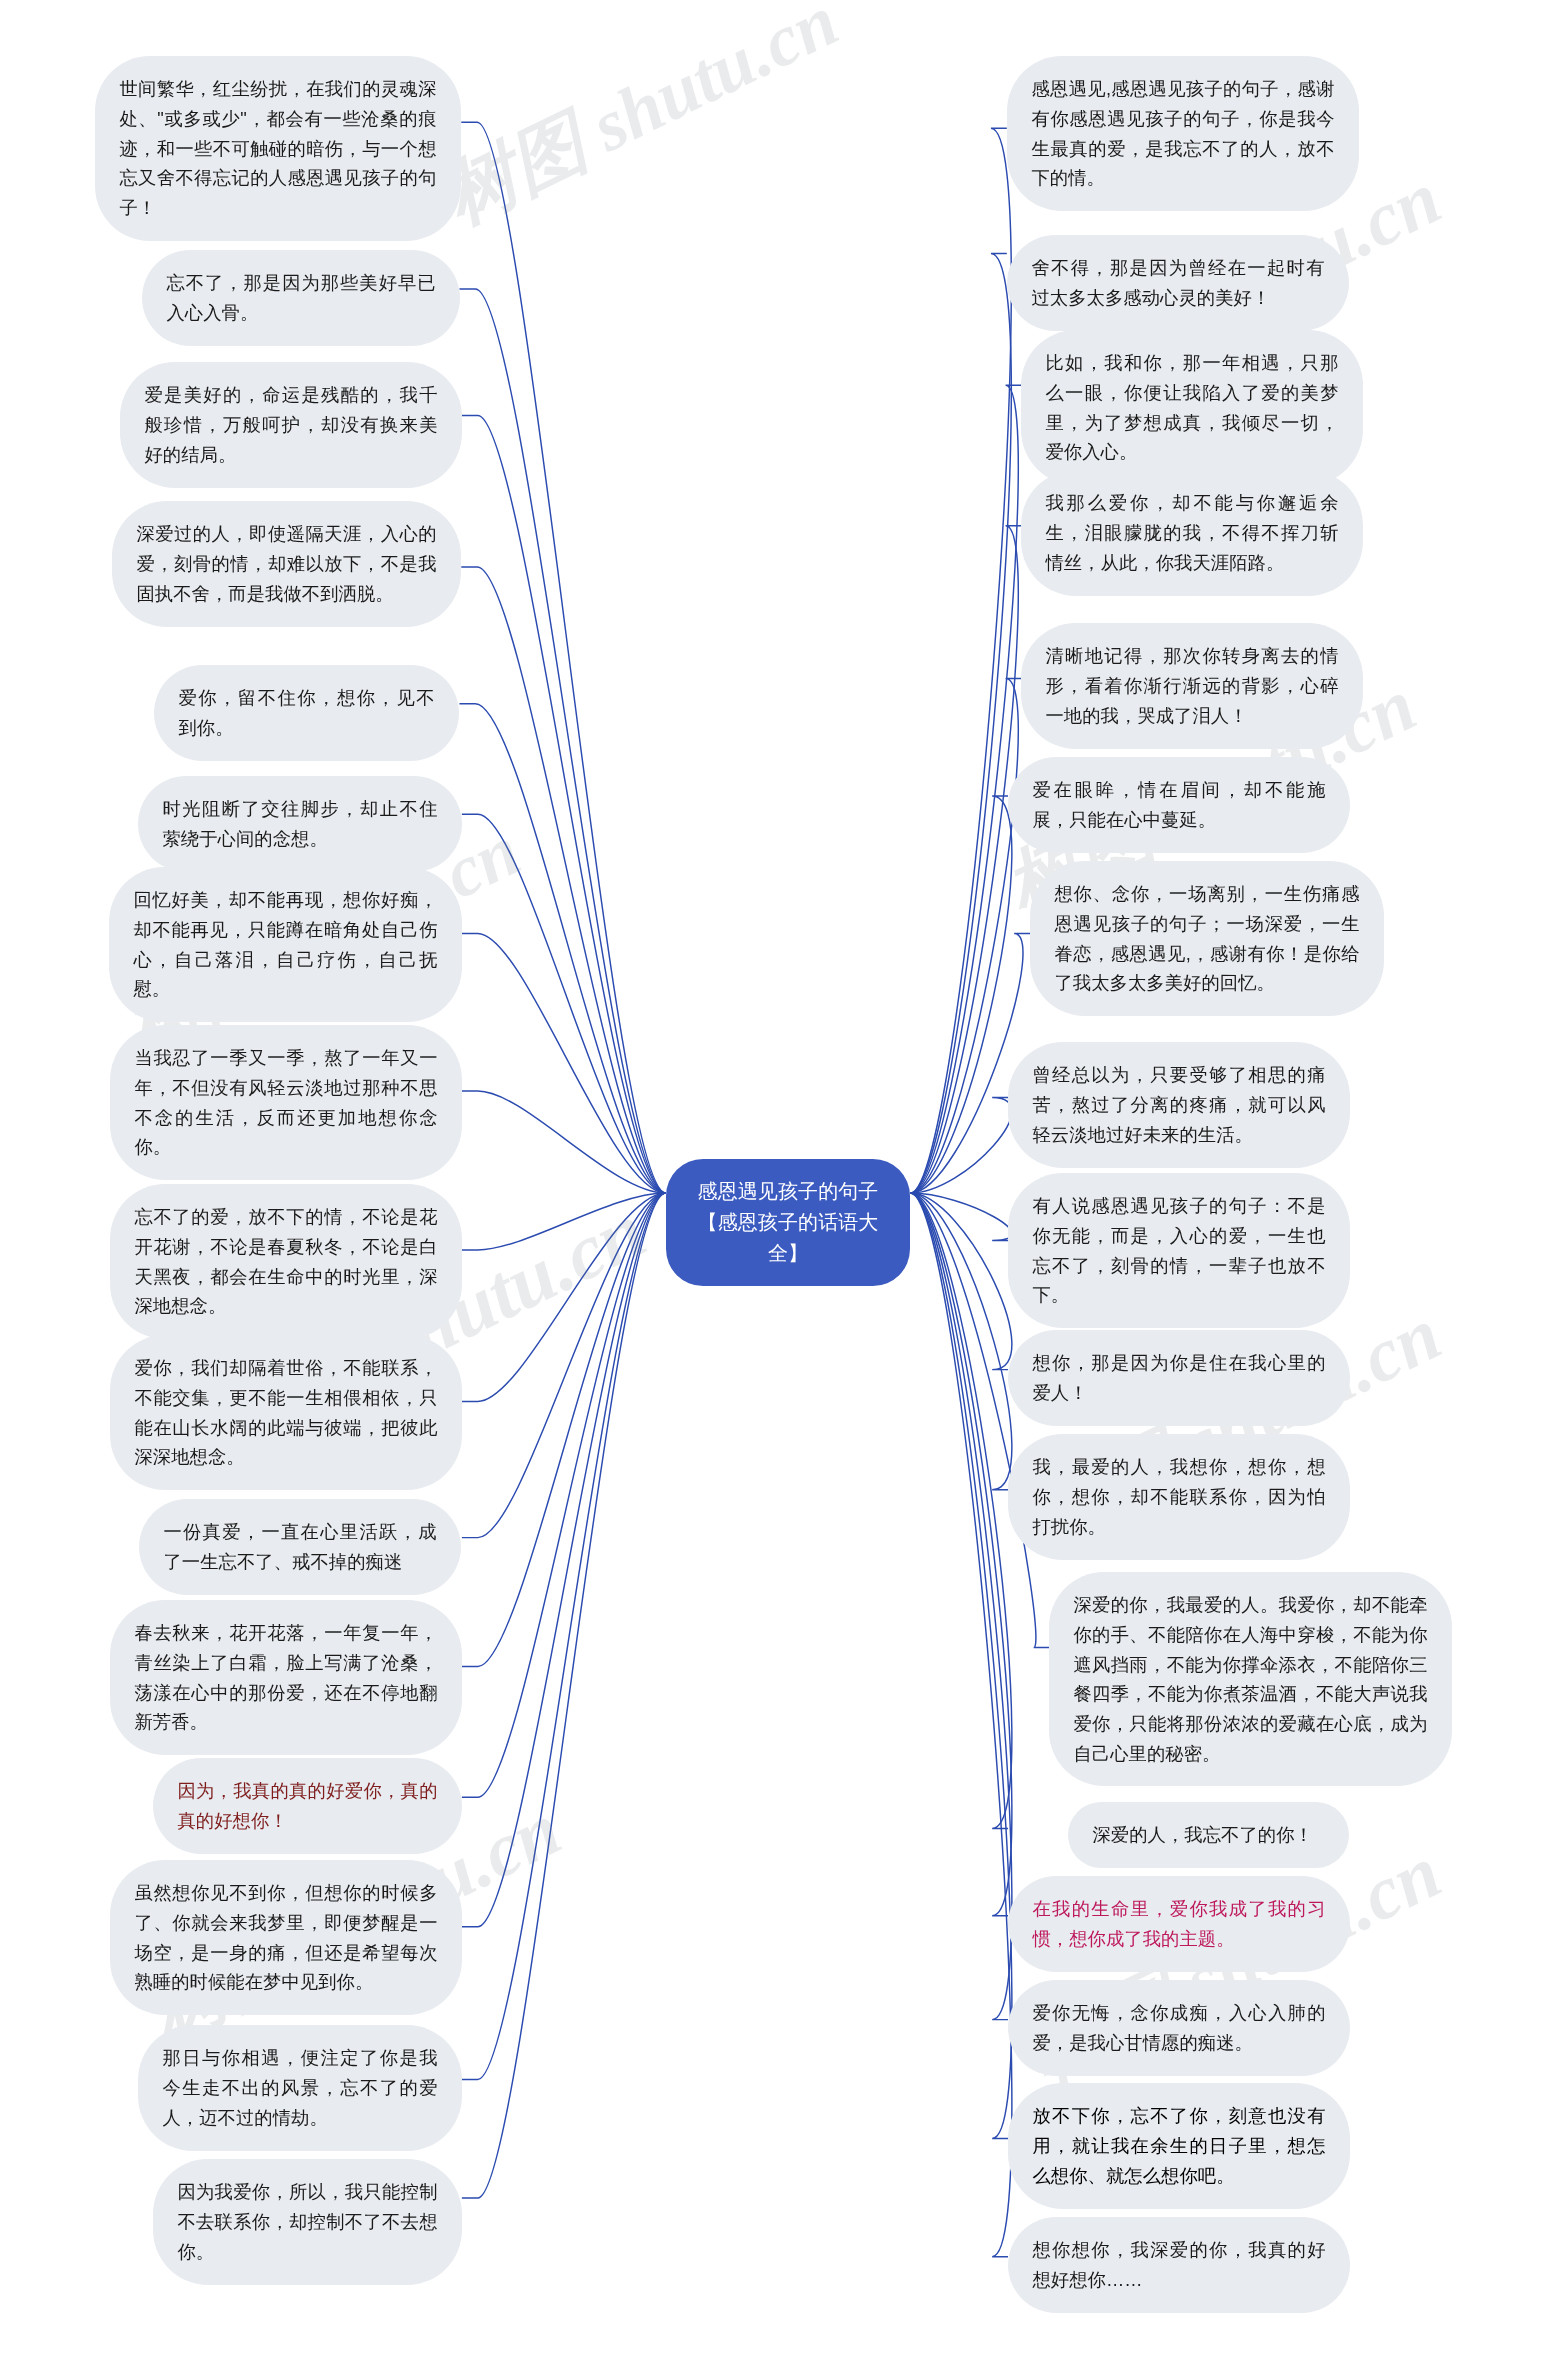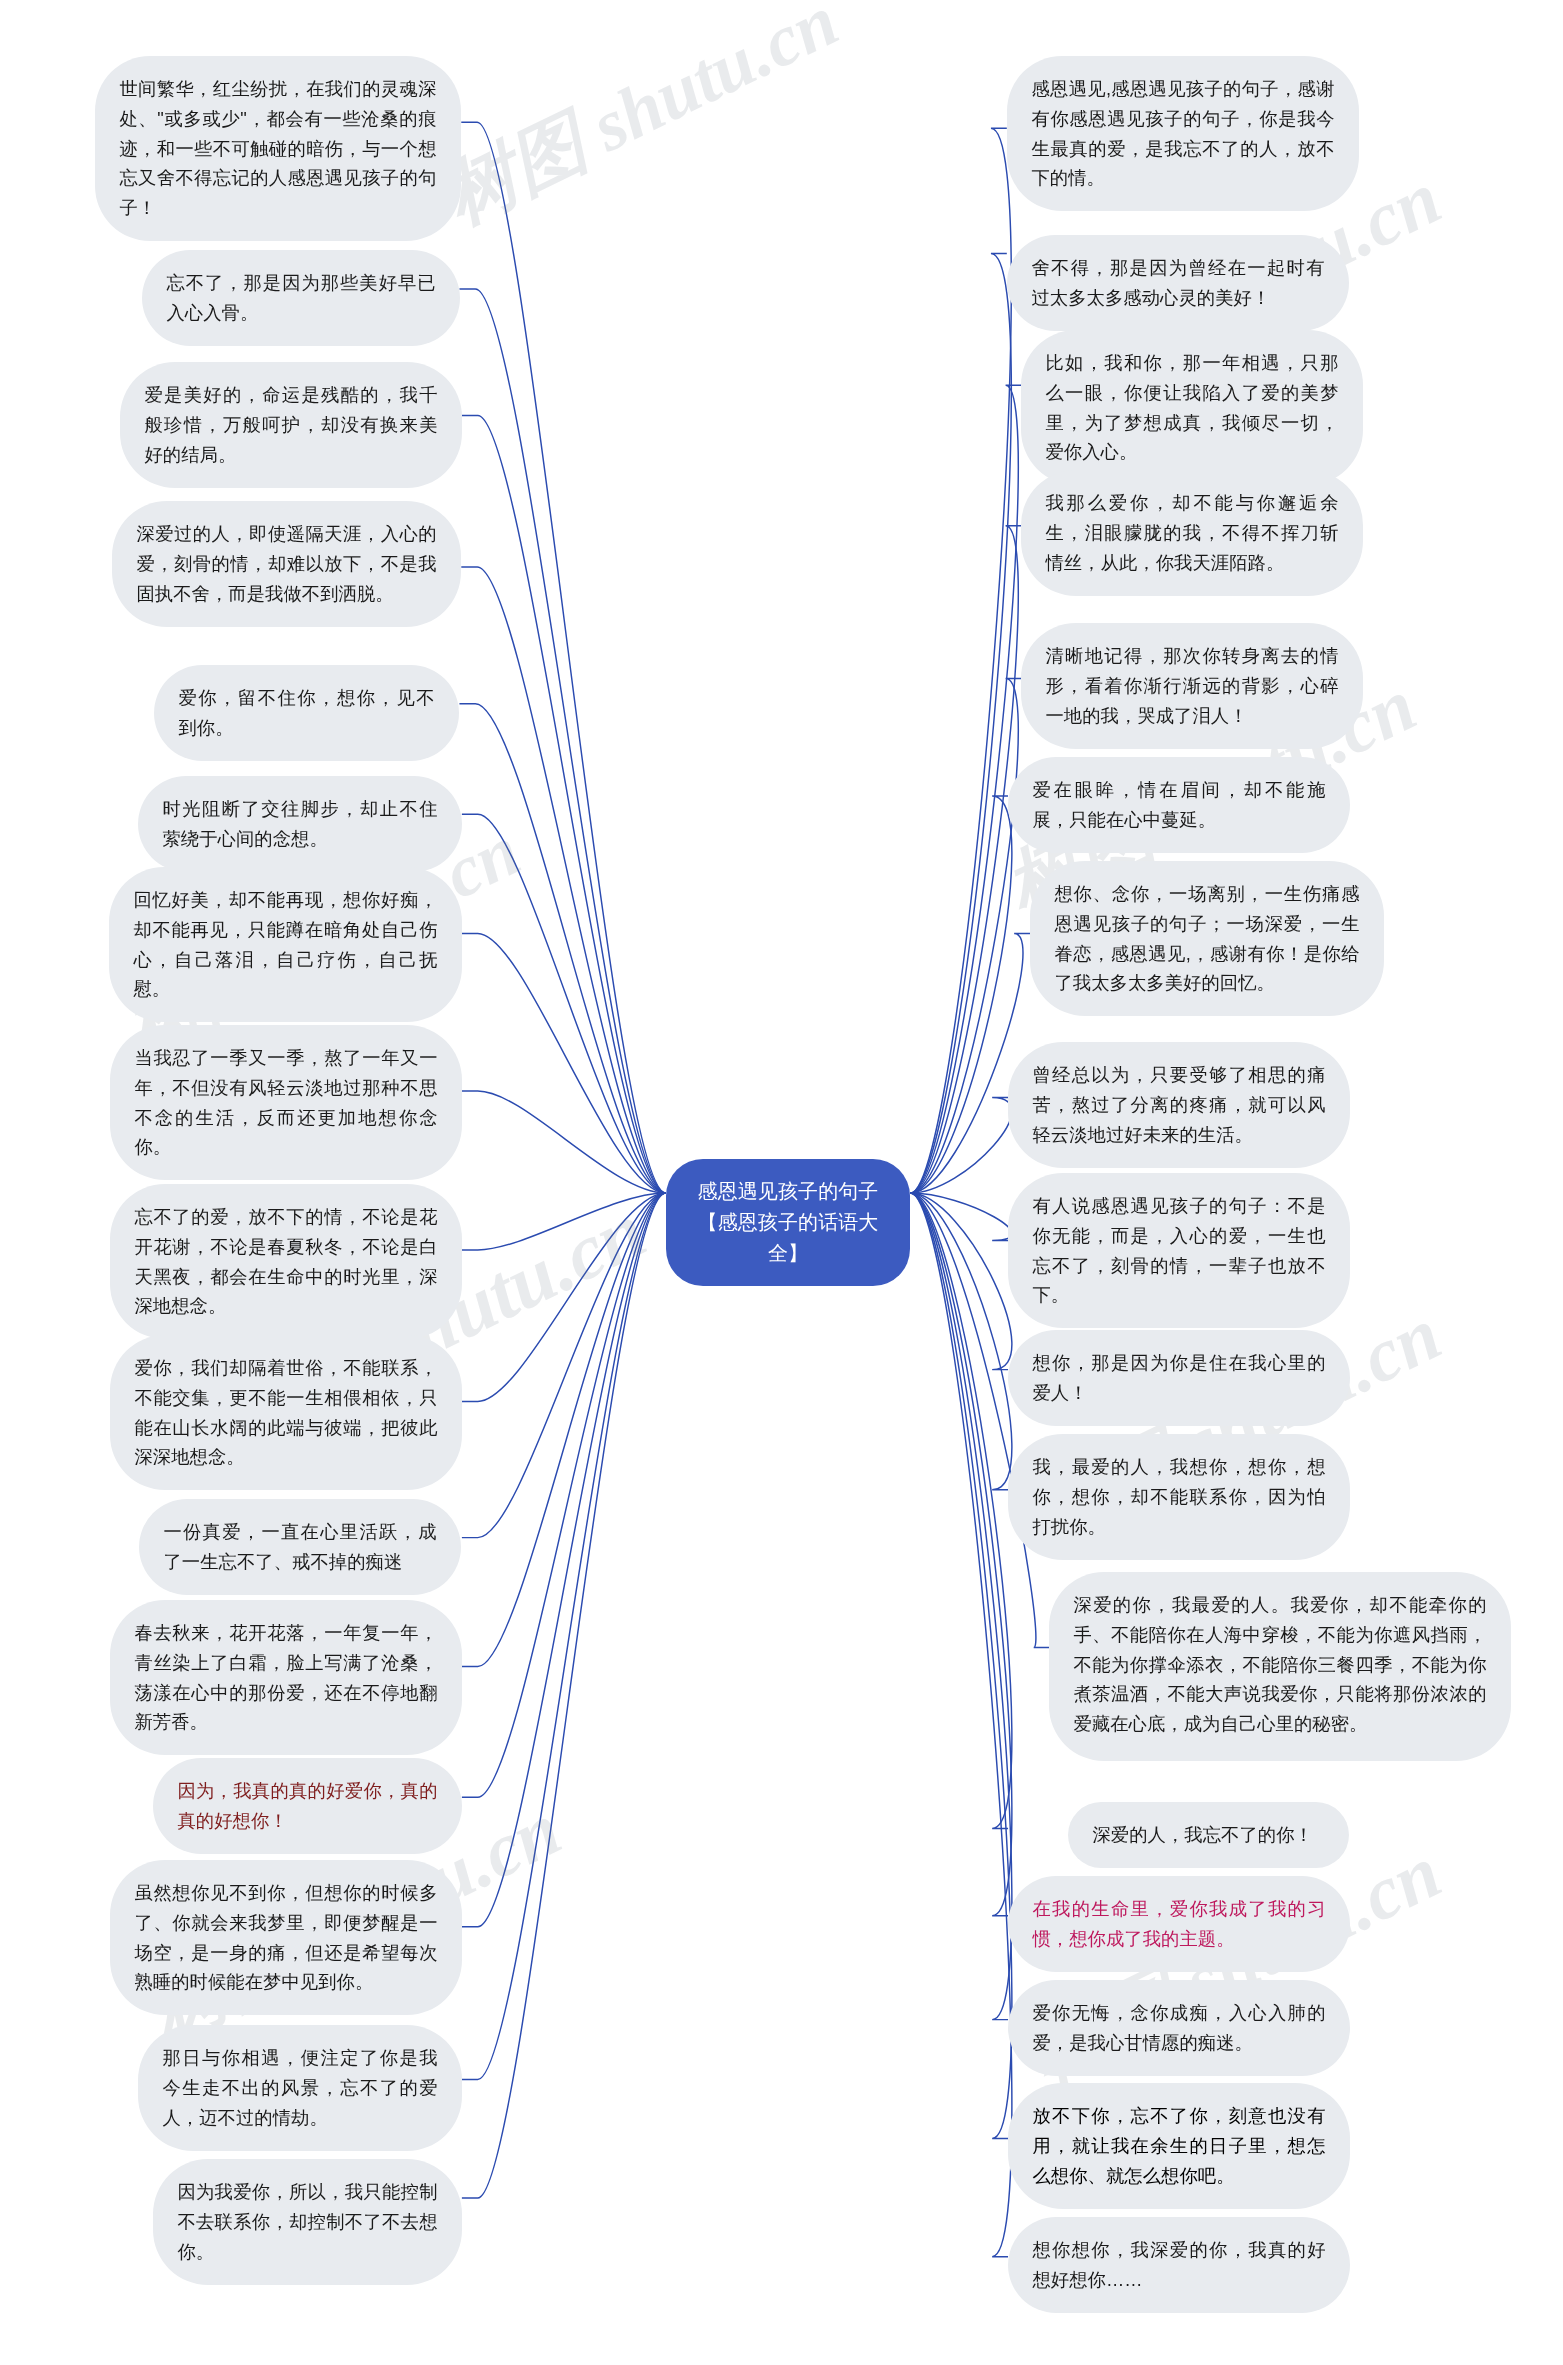--- a/index.html
+++ b/index.html
@@ -144,21 +144,21 @@
       <div class="node" style="left: 1007px; top: 211px; width: 342px; min-height: 67px; background: rgb(232, 235, 239); color: rgb(26, 26, 26); margin-top: 24px;"><span>舍不得，那是因为曾经在一起时有过太多太多感动心灵的美好！</span></div>
       <div class="node" style="left: 1021px; top: 330px; width: 342px; min-height: 101px; background: rgb(232, 235, 239); color: rgb(26, 26, 26);"><span>比如，我和你，那一年相遇，只那么一眼，你便让我陷入了爱的美梦里，为了梦想成真，我倾尽一切，爱你入心。</span></div>
       <div class="node" style="left: 1021px; top: 470px; width: 342px; min-height: 101px; background: rgb(232, 235, 239); color: rgb(26, 26, 26);"><span>我那么爱你，却不能与你邂逅余生，泪眼朦胧的我，不得不挥刀斩情丝，从此，你我天涯陌路。</span></div>
       <div class="node" style="left: 1021px; top: 623px; width: 342px; min-height: 101px; background: rgb(232, 235, 239); color: rgb(26, 26, 26);"><span>清晰地记得，那次你转身离去的情形，看着你渐行渐远的背影，心碎一地的我，哭成了泪人！</span></div>
       <div class="node" style="left: 1008px; top: 757px; width: 342px; min-height: 67px; background: rgb(232, 235, 239); color: rgb(26, 26, 26);"><span>爱在眼眸，情在眉间，却不能施展，只能在心中蔓延。</span></div>
       <div class="node" style="left: 1030px; top: 861px; width: 354px; min-height: 134px; background: rgb(232, 235, 239); color: rgb(26, 26, 26);"><span>想你、念你，一场离别，一生伤痛感恩遇见孩子的句子；一场深爱，一生眷恋，感恩遇见,，感谢有你！是你给了我太多太多美好的回忆。</span></div>
       <div class="node" style="left: 1008px; top: 1042px; width: 342px; min-height: 101px; background: rgb(232, 235, 239); color: rgb(26, 26, 26);"><span>曾经总以为，只要受够了相思的痛苦，熬过了分离的疼痛，就可以风轻云淡地过好未来的生活。</span></div>
       <div class="node" style="left: 1008px; top: 1173px; width: 342px; min-height: 125px; background: rgb(232, 235, 239); color: rgb(26, 26, 26);"><span>有人说感恩遇见孩子的句子：不是你无能，而是，入心的爱，一生也忘不了，刻骨的情，一辈子也放不下。</span></div>
       <div class="node" style="left: 1008px; top: 1330px; width: 342px; min-height: 68px; background: rgb(232, 235, 239); color: rgb(26, 26, 26);"><span>想你，那是因为你是住在我心里的爱人！</span></div>
       <div class="node" style="left: 1008px; top: 1434px; width: 342px; min-height: 101px; background: rgb(232, 235, 239); color: rgb(26, 26, 26);"><span>我，最爱的人，我想你，想你，想你，想你，却不能联系你，因为怕打扰你。</span></div>
-      <div class="node" style="left: 1049px; top: 1572px; width: 462px; min-height: 189px; background: rgb(232, 235, 239); color: rgb(26, 26, 26);"><span>深爱的你，我最爱的人。我爱你，却不能牵你的手、不能陪你在人海中穿梭，不能为你遮风挡雨，不能为你撑伞添衣，不能陪你三餐四季，不能为你煮茶温酒，不能大声说我爱你，只能将那份浓浓的爱藏在心底，成为自己心里的秘密。</span></div>
+      <div class="node" style="left: 1049px; top: 1572px; width: 403px; min-height: 189px; background: rgb(232, 235, 239); color: rgb(26, 26, 26);"><span>深爱的你，我最爱的人。我爱你，却不能牵你的手、不能陪你在人海中穿梭，不能为你遮风挡雨，不能为你撑伞添衣，不能陪你三餐四季，不能为你煮茶温酒，不能大声说我爱你，只能将那份浓浓的爱藏在心底，成为自己心里的秘密。</span></div>
       <div class="node" style="left: 1068px; top: 1802px; width: 281px; min-height: 43px; background: rgb(232, 235, 239); color: rgb(26, 26, 26);"><span>深爱的人，我忘不了的你！</span></div>
       <div class="node" style="left: 1008px; top: 1876px; width: 342px; min-height: 68px; background: rgb(232, 235, 239); color: #be185d;"><span>在我的生命里，爱你我成了我的习惯，想你成了我的主题。</span></div>
       <div class="node" style="left: 1008px; top: 1980px; width: 342px; min-height: 68px; background: rgb(232, 235, 239); color: rgb(26, 26, 26);"><span>爱你无悔，念你成痴，入心入肺的爱，是我心甘情愿的痴迷。</span></div>
       <div class="node" style="left: 1008px; top: 2083px; width: 342px; min-height: 101px; background: rgb(232, 235, 239); color: #000000;"><span>放不下你，忘不了你，刻意也没有用，就让我在余生的日子里，想怎么想你、就怎么想你吧。</span></div>
       <div class="node" style="left: 1008px; top: 2217px; width: 342px; min-height: 68px; background: rgb(232, 235, 239); color: rgb(26, 26, 26);"><span>想你想你，我深爱的你，我真的好想好想你……</span></div>
     </div>
 
   <div class="node root" id="root-node" style="left: 666px; top: 1159px; width: 244px; min-height: 67px; background: rgb(60, 91, 192); color: rgb(255, 255, 255);">
     <span>感恩遇见孩子的句子【感恩孩子的话语大全】</span>
   </div>

